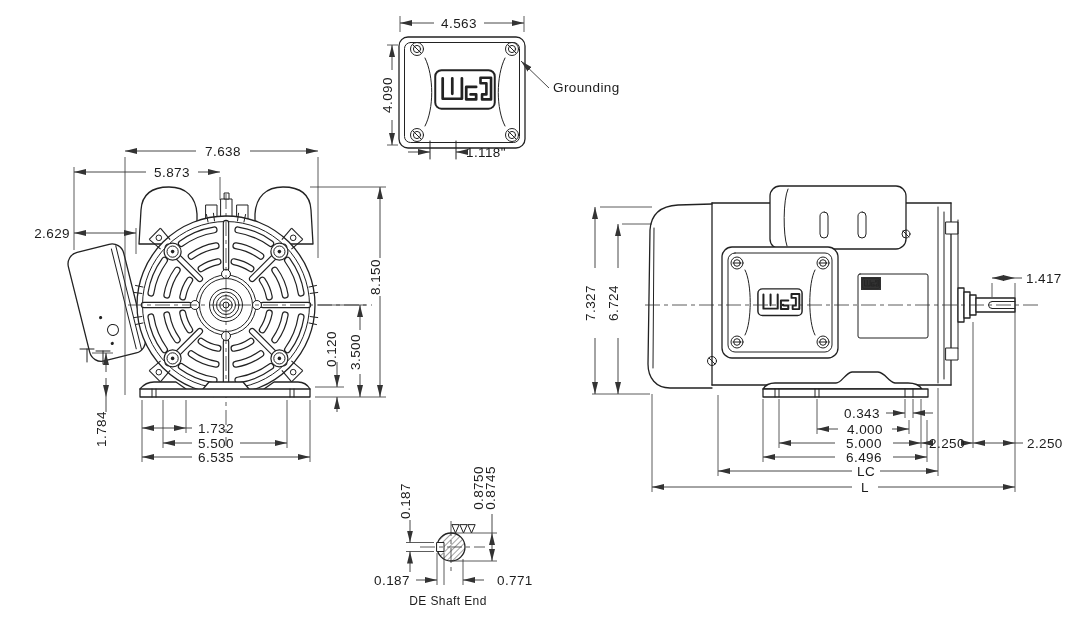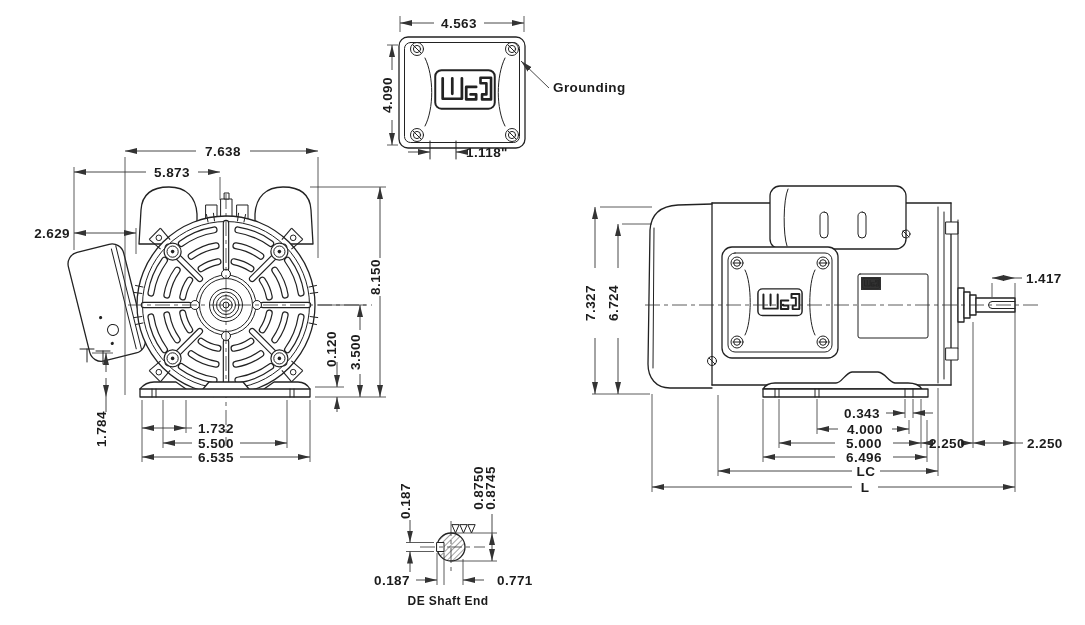--- a/index.html
+++ b/index.html
@@ -1,17 +1,17 @@
 <!DOCTYPE html>
 <html><head>
 <meta charset="utf-8">
 <style>
   html,body{margin:0;padding:0;background:#fff;}
   .canvas{position:relative;width:1085px;height:625px;background:#fff;overflow:hidden;
-          font-family:"Liberation Sans",sans-serif;font-weight:bold;}
+          font-family:"Liberation Sans",sans-serif;}
   svg text{font-family:"Liberation Sans","DejaVu Sans",sans-serif;font-size:13.5px;
            fill:#1c1c1c;letter-spacing:.4px;}
   .obj{stroke:#222;stroke-width:1.3;fill:none;stroke-linejoin:round;stroke-linecap:round;}
   .obj2{stroke:#222;stroke-width:1;fill:none;stroke-linejoin:round;stroke-linecap:round;}
   .wfill{fill:#fff;}
   .dim{stroke:#333;stroke-width:.9;fill:none;}
   .ext{stroke:#333;stroke-width:.8;fill:none;}
   .cl{stroke:#333;stroke-width:.8;fill:none;stroke-dasharray:15 4 4 4;}
   .lbl{font-size:12px;}
 </style>

